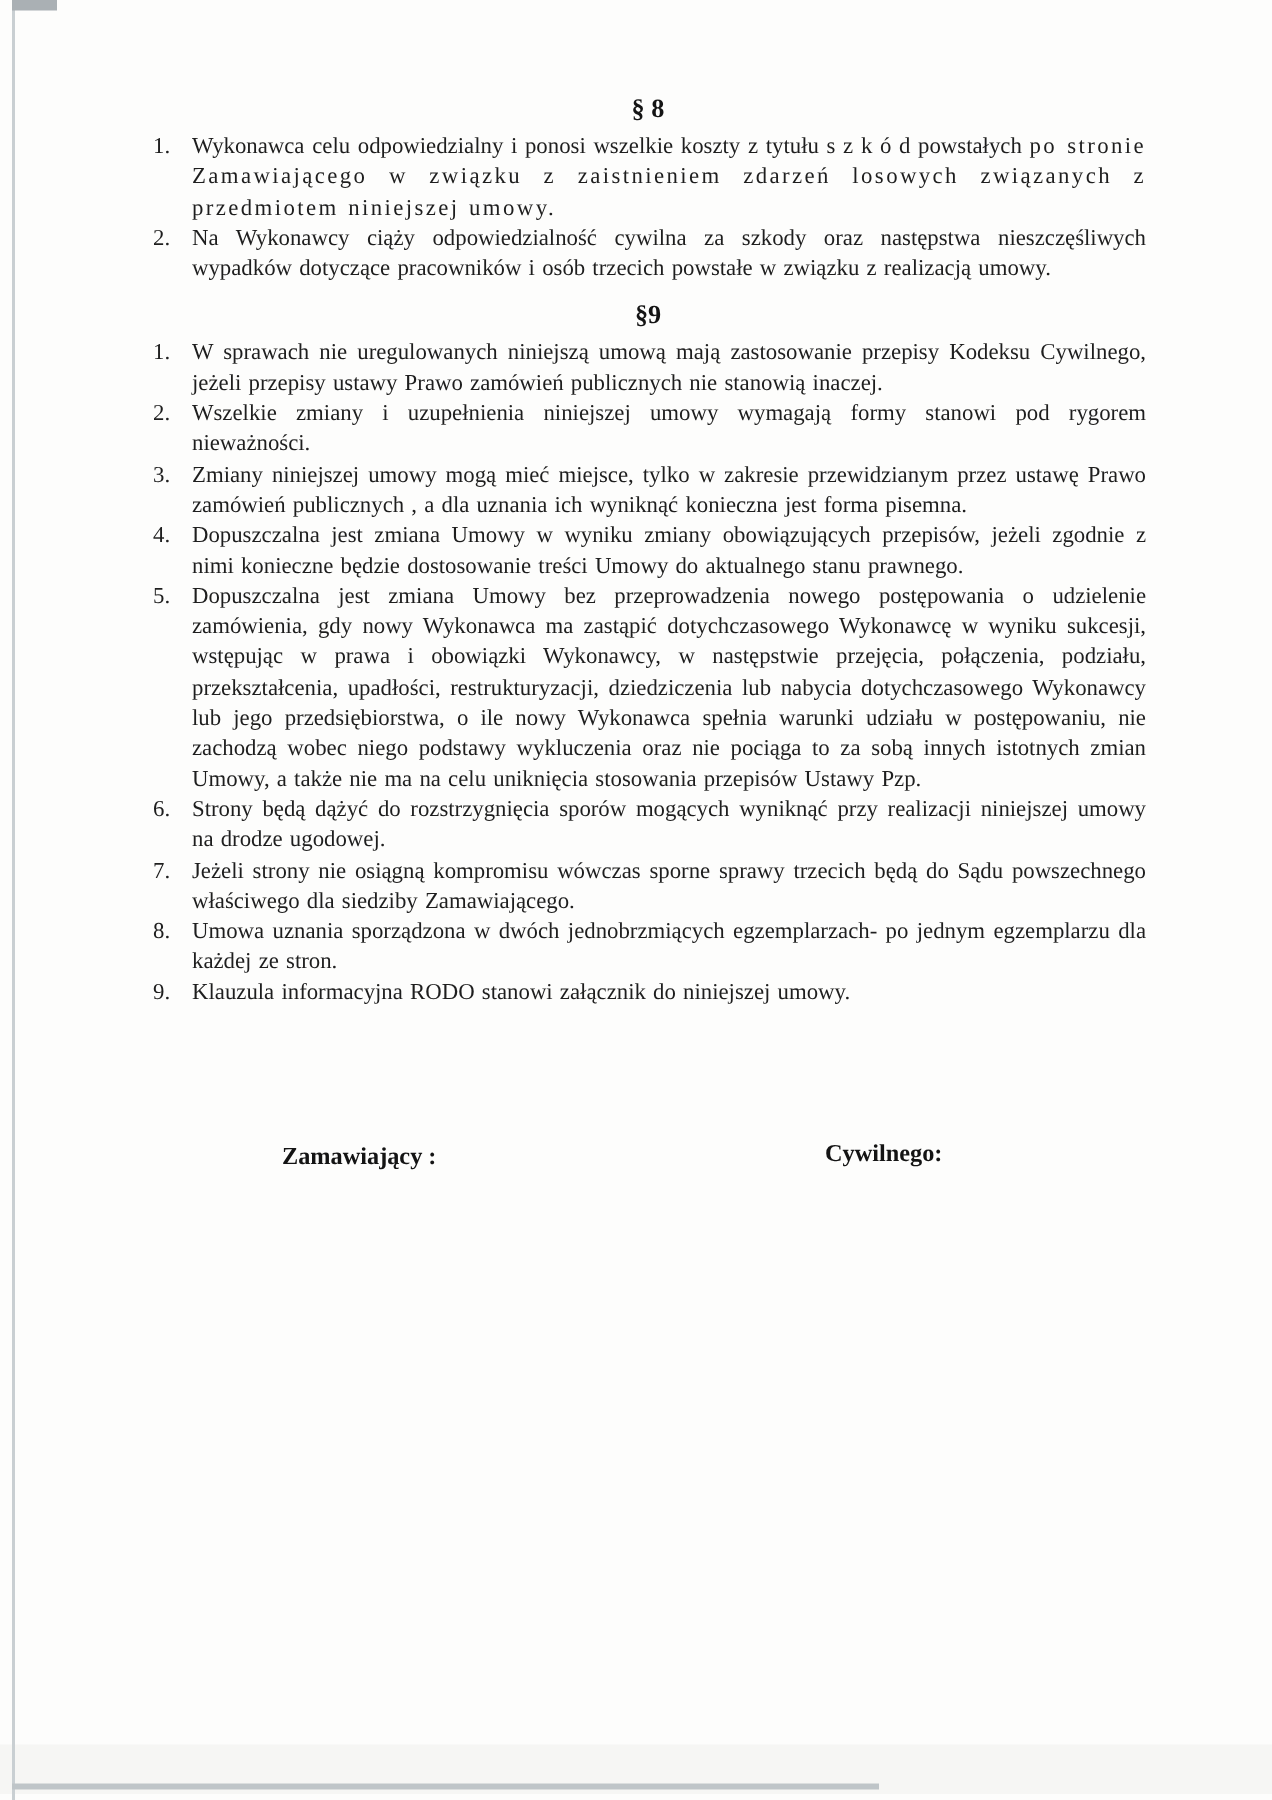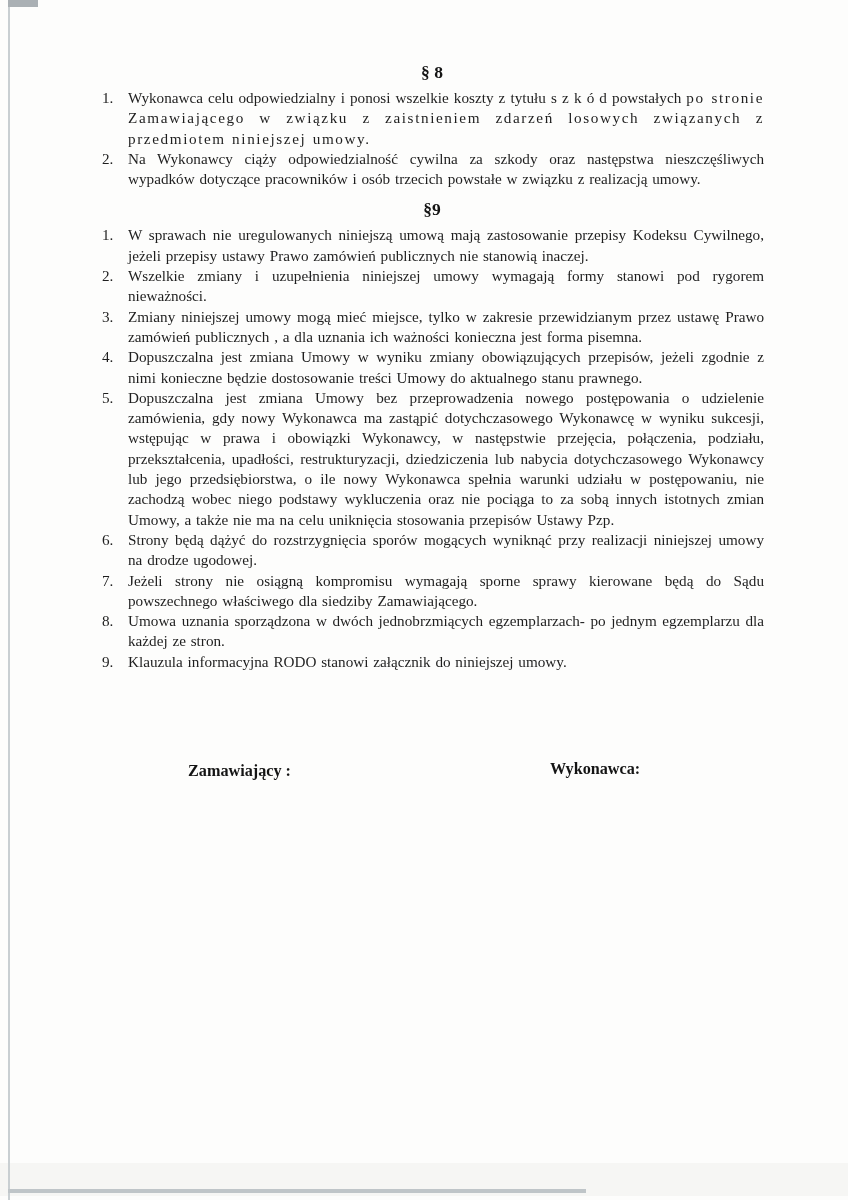--- a/index.html
+++ b/index.html
@@ -108,46 +108,46 @@
     <div class="li-row">
       <span class="li-num">1.</span>
       <div class="li-txt">W sprawach nie uregulowanych niniejszą umową mają zastosowanie przepisy Kodeksu Cywilnego, jeżeli przepisy ustawy Prawo zamówień publicznych nie stanowią inaczej.</div>
     </div>
     <div class="li-row">
       <span class="li-num">2.</span>
       <div class="li-txt">Wszelkie zmiany i uzupełnienia niniejszej umowy wymagają formy stanowi pod rygorem nieważności.</div>
     </div>
     <div class="li-row">
       <span class="li-num">3.</span>
-      <div class="li-txt">Zmiany niniejszej umowy mogą mieć miejsce, tylko w zakresie przewidzianym przez ustawę Prawo zamówień publicznych , a dla uznania ich ważności konieczna jest forma pisemna.</div>
+      <div class="li-txt">Zmiany niniejszej umowy mogą mieć miejsce, tylko w zakresie przewidzianym przez ustawę Prawo zamówień publicznych , a dla uznania ich wyniknąć konieczna jest forma pisemna.</div>
     </div>
     <div class="li-row">
       <span class="li-num">4.</span>
       <div class="li-txt">Dopuszczalna jest zmiana Umowy w wyniku zmiany obowiązujących przepisów, jeżeli zgodnie z nimi konieczne będzie dostosowanie treści Umowy do aktualnego stanu prawnego.</div>
     </div>
     <div class="li-row">
       <span class="li-num">5.</span>
       <div class="li-txt">Dopuszczalna jest zmiana Umowy bez przeprowadzenia nowego postępowania o udzielenie zamówienia, gdy nowy Wykonawca ma zastąpić dotychczasowego Wykonawcę w wyniku sukcesji, wstępując w prawa i obowiązki Wykonawcy, w następstwie przejęcia, połączenia, podziału, przekształcenia, upadłości, restrukturyzacji, dziedziczenia lub nabycia dotychczasowego Wykonawcy lub jego przedsiębiorstwa, o ile nowy Wykonawca spełnia warunki udziału w postępowaniu, nie zachodzą wobec niego podstawy wykluczenia oraz nie pociąga to za sobą innych istotnych zmian Umowy, a także nie ma na celu uniknięcia stosowania przepisów Ustawy Pzp.</div>
     </div>
     <div class="li-row">
       <span class="li-num">6.</span>
       <div class="li-txt">Strony będą dążyć do rozstrzygnięcia sporów mogących wyniknąć przy realizacji niniejszej umowy na drodze ugodowej.</div>
     </div>
     <div class="li-row">
       <span class="li-num">7.</span>
-      <div class="li-txt">Jeżeli strony nie osiągną kompromisu wymagają sporne sprawy kierowane będą do Sądu powszechnego właściwego dla siedziby Zamawiającego.</div>
+      <div class="li-txt">Jeżeli strony nie osiągną kompromisu wówczas sporne sprawy trzecich będą do Sądu powszechnego właściwego dla siedziby Zamawiającego.</div>
     </div>
     <div class="li-row">
       <span class="li-num">8.</span>
       <div class="li-txt">Umowa uznania sporządzona w dwóch jednobrzmiących egzemplarzach- po jednym egzemplarzu dla każdej ze stron.</div>
     </div>
     <div class="li-row">
       <span class="li-num">9.</span>
       <div class="li-txt">Klauzula informacyjna RODO stanowi załącznik do niniejszej umowy.</div>
     </div>
   </div>
 
 </div>
 
 <div class="signatures">
   <span class="sig-label sig-left">Zamawiający :</span>
-  <span class="sig-label sig-right">Wykonawca:</span>
+  <span class="sig-label sig-right">Cywilnego:</span>
 </div>
 
 </body></html>

